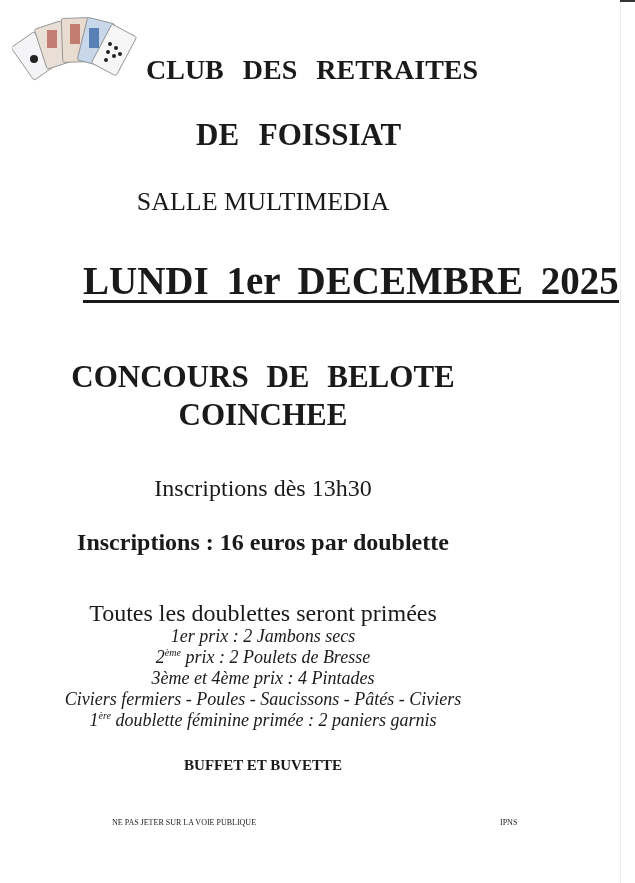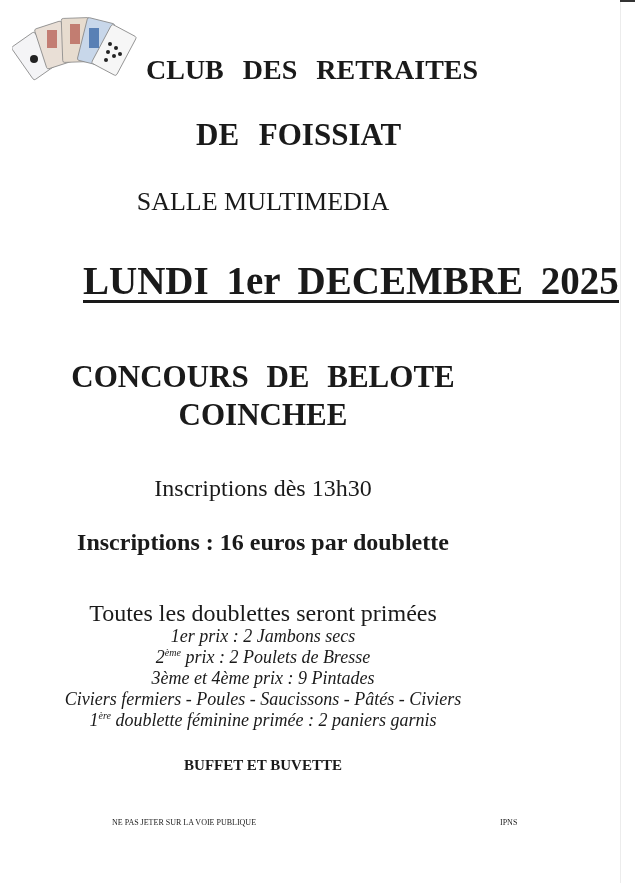--- a/index.html
+++ b/index.html
@@ -70,21 +70,21 @@
 <div class="center line" style="top:529px;font-weight:bold;">Inscriptions : 16 euros par doublette</div>
 <div class="center line" style="top:576px;margin-top:24px;">Toutes les doublettes seront primées</div>
 
 <div class="center prize" style="top:626px;">
   <span>1er</span><span> prix :   2 Jambons secs</span>
 </div>
 <div class="center prize" style="top:647px;">
   <span>2</span><sup>ème</sup><span> prix :   2 Poulets de Bresse</span>
 </div>
 <div class="center prize" style="top:668px;">
-  <span>3ème et 4ème</span><span> prix :   9 Pintades</span>
+  <span>3ème et 4ème</span><span> prix :   4 Pintades</span>
 </div>
 <div class="center prize" style="top:689px;">
   <span>Civiers fermiers - Poules - Saucissons - Pâtés - Civiers</span>
 </div>
 <div class="center prize" style="top:710px;">
   <span>1</span><sup>ère</sup><span> doublette féminine primée : 2 paniers garnis</span>
 </div>
 
 <div class="center buffet">BUFFET ET BUVETTE</div>
 

